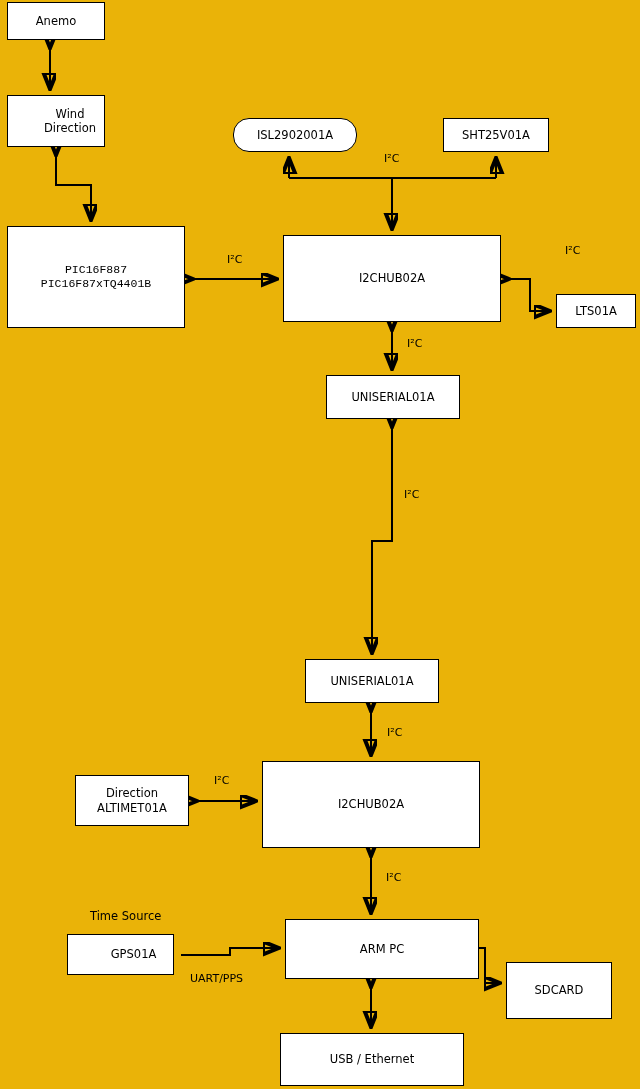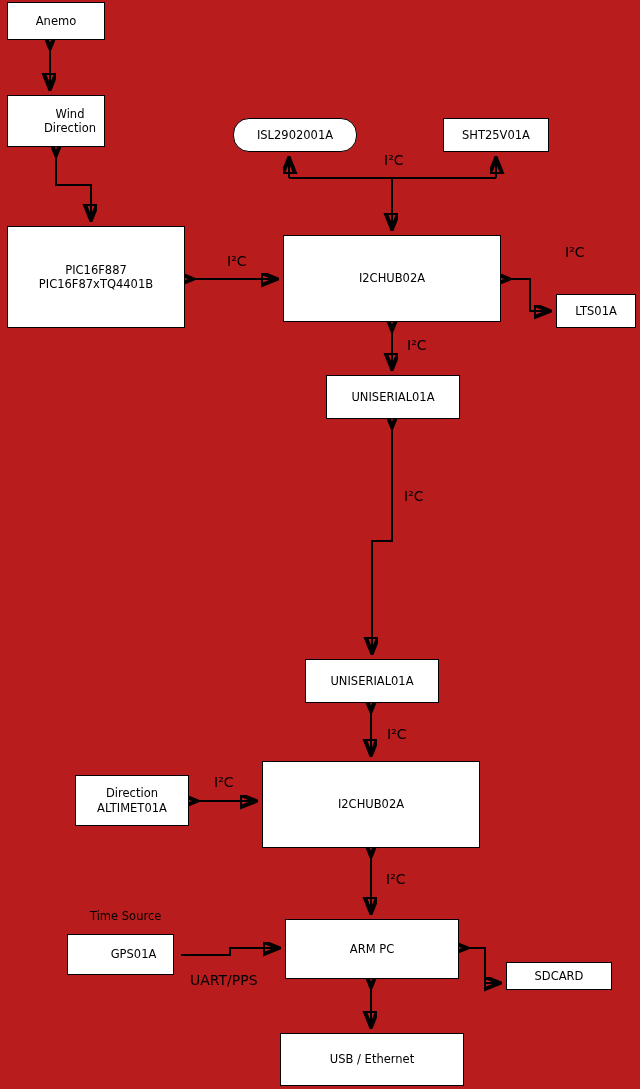--- a/index.html
+++ b/index.html
@@ -4,42 +4,42 @@
 <style>
   html, body {
     margin: 0;
     padding: 0;
     background: #ffffff;
   }
   #canvas {
     position: relative;
     width: 640px;
     height: 1089px;
-    background: #b91c1c;
+    background: #eab308;
     font-family: "DejaVu Sans", "Liberation Sans", sans-serif;
     overflow: hidden;
   }
   .node {
     position: absolute;
     box-sizing: border-box;
     border: 1.6px solid #000000;
     background: #ffffff;
     display: flex;
     align-items: center;
     justify-content: center;
     text-align: center;
     color: #000000;
     font-size: 11.5px;
     line-height: 1.25;
     white-space: pre-line;
     z-index: 2;
   }
   .edge-label {
     position: absolute;
-    font-size: 14px;
+    font-size: 11px;
     color: #000000;
     white-space: nowrap;
     z-index: 3;
     background: transparent;
   }
   .free-label {
     position: absolute;
     font-size: 11.5px;
     color: #000000;
     white-space: nowrap;
@@ -104,21 +104,21 @@
 
   <div class="node" style="left:7px;top:2px;width:98px;height:38px;">
     <span>Anemo</span>
   </div>
 
   <div class="node" style="left:7px;top:95px;width:98px;height:52px;padding-left:28px;">
     <span>Wind
 Direction</span>
   </div>
 
-  <div class="node" style="left:7px;top:226px;width:178px;height:102px;">
+  <div class="node" style="left:7px;top:226px;width:178px;height:102px;font-family:Liberation Mono, monospace;">
     <span>PIC16F887
 PIC16F87xTQ4401B</span>
   </div>
 
   <div class="node" style="left:233px;top:118px;width:124px;height:34px;border-radius:16px;">
     <span>ISL2902001A</span>
   </div>
 
   <div class="node" style="left:443px;top:118px;width:106px;height:34px;">
     <span>SHT25V01A</span>
@@ -142,29 +142,29 @@
 
   <div class="node" style="left:262px;top:761px;width:218px;height:87px;">
     <span>I2CHUB02A</span>
   </div>
 
   <div class="node" style="left:75px;top:775px;width:114px;height:51px;">
     <span>Direction
 ALTIMET01A</span>
   </div>
 
-  <div class="node" style="left:285px;top:919px;width:174px;height:60px;">
+  <div class="node" style="left:285px;top:919px;width:194px;height:60px;">
     <span>ARM PC</span>
   </div>
 
   <div class="node" style="left:67px;top:934px;width:107px;height:41px;padding-left:26px;">
     <span>GPS01A</span>
   </div>
 
-  <div class="node" style="left:506px;top:962px;width:106px;height:28px;">
+  <div class="node" style="left:506px;top:962px;width:106px;height:57px;">
     <span>SDCARD</span>
   </div>
 
   <div class="node" style="left:280px;top:1033px;width:184px;height:53px;">
     <span>USB / Ethernet</span>
   </div>
 
   <div class="edge-label" style="left:384px;top:152px;">I²C</div>
   <div class="edge-label" style="left:227px;top:253px;">I²C</div>
   <div class="edge-label" style="left:565px;top:244px;">I²C</div>

